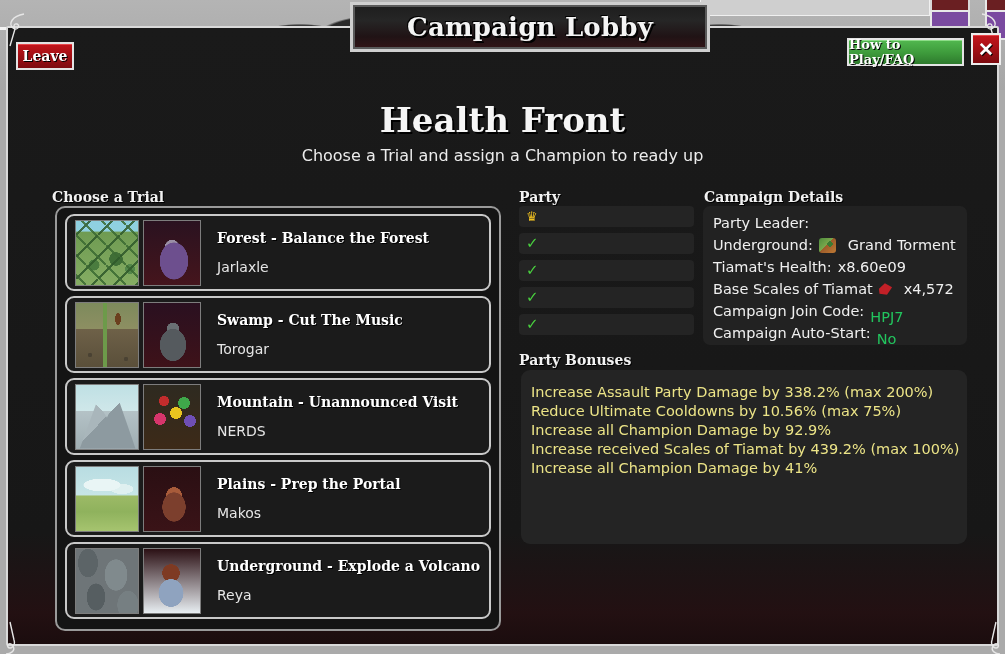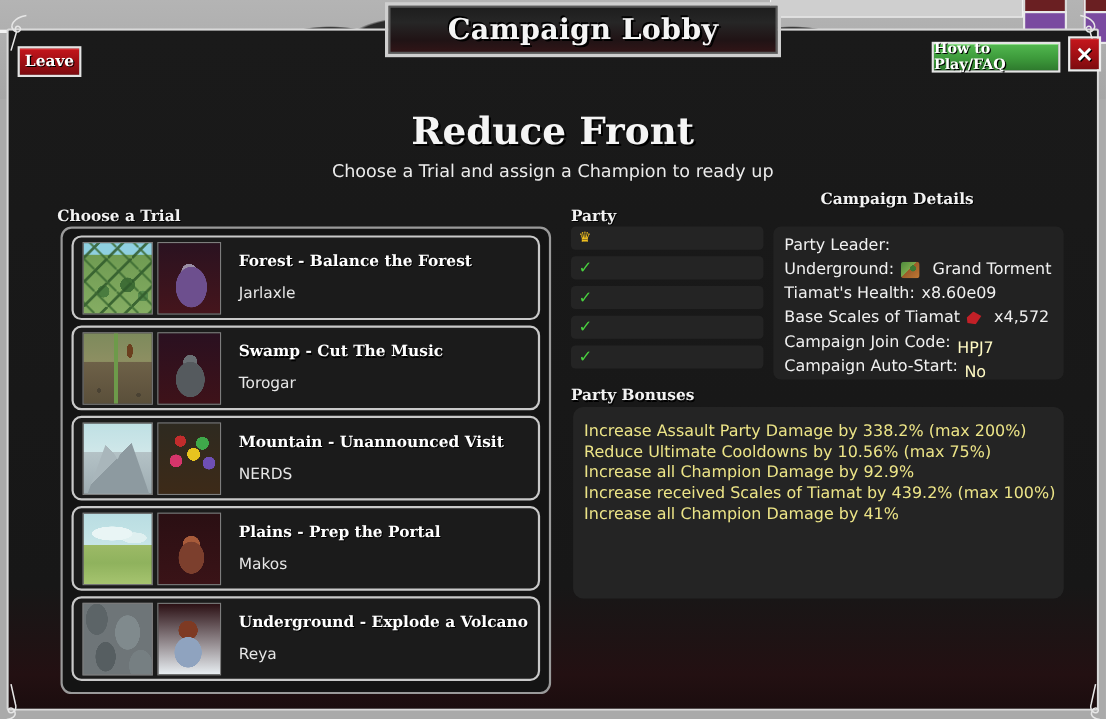--- a/index.html
+++ b/index.html
@@ -132,21 +132,21 @@
   .section-label {
     position:absolute;
     font-family:"DejaVu Serif", serif;
     font-weight:bold;
     font-size:14px;
     color:#f2f2f2;
     text-shadow: 1px 1px 0 #000;
   }
   #label-trials { left:44px; top:161px; }
   #label-party  { left:511px; top:161px; }
-  #label-details{ left:696px; top:145px;margin-left:42px; }
+  #label-details{ left:696px; top:161px; }
   #label-bonuses{ left:511px; top:324px; }
 
   
   #trials-panel {
     position:absolute; left:47px; top:178px; width:446px; height:425px;
     border:2px solid #9a9a9a; border-radius:10px;
     background:#141414;
     padding:6px 8px;
   }
   .trial-card {
@@ -299,21 +299,21 @@
     position:absolute; left:695px; top:178px; width:264px; height:139px;
     background:#222222; border-radius:7px;
     padding:6px 0 0 10px;
   }
   .detail-row {
     display:flex; align-items:center;
     font-size:14.5px; color:#f0f0f0;
     height:22px; white-space:nowrap;
   }
   .detail-val { margin-left:6px; }
-  .detail-val.accent { color:#fef9c3;margin-top:12px; }
+  .detail-val.accent { color:#22c55e;margin-top:12px; }
   .dragon-icon {
     display:inline-block; width:17px; height:15px; margin:0 6px;
     border-radius:3px;
     background:
       radial-gradient(circle 4px at 11px 6px, #3d7a33 0%, #3d7a33 70%, transparent 72%),
       linear-gradient(135deg, #4d8b3c 0%, #7aa84c 45%, #9c5c2a 46%, #c07a34 100%);
     vertical-align:middle;
   }
   .scale-icon {
     display:inline-block; width:15px; height:13px; margin:0 5px;
@@ -371,21 +371,21 @@
     <svg width="26" height="36" viewBox="0 0 26 36">
         <path d="M6 2 L10 20 C12 26 6 30 4 27 C2 24 7 22 9 26 C12 31 6 34 2 34" fill="none" stroke="#e6e6e6" stroke-width="1.4"></path>
       </svg>
   </div>
   <div class="curl" style="left:968px; top:592px;">
     <svg width="26" height="36" viewBox="0 0 26 36">
         <path d="M20 2 L16 20 C14 26 20 30 22 27 C24 24 19 22 17 26 C14 31 20 34 24 34" fill="none" stroke="#e6e6e6" stroke-width="1.4"></path>
       </svg>
   </div>
 
-  <div id="page-title">Reduce Front</div>
+  <div id="page-title">Health Front</div>
   <div id="page-subtitle">Choose a Trial and assign a Champion to ready up</div>
 
   <div class="section-label" id="label-trials">Choose a Trial</div>
   <div class="section-label" id="label-party">Party</div>
   <div class="section-label" id="label-details">Campaign Details</div>
   <div class="section-label" id="label-bonuses">Party Bonuses</div>
 
   <div id="trials-panel">
       <div class="trial-card">
         <div class="thumb th-forest"></div>

